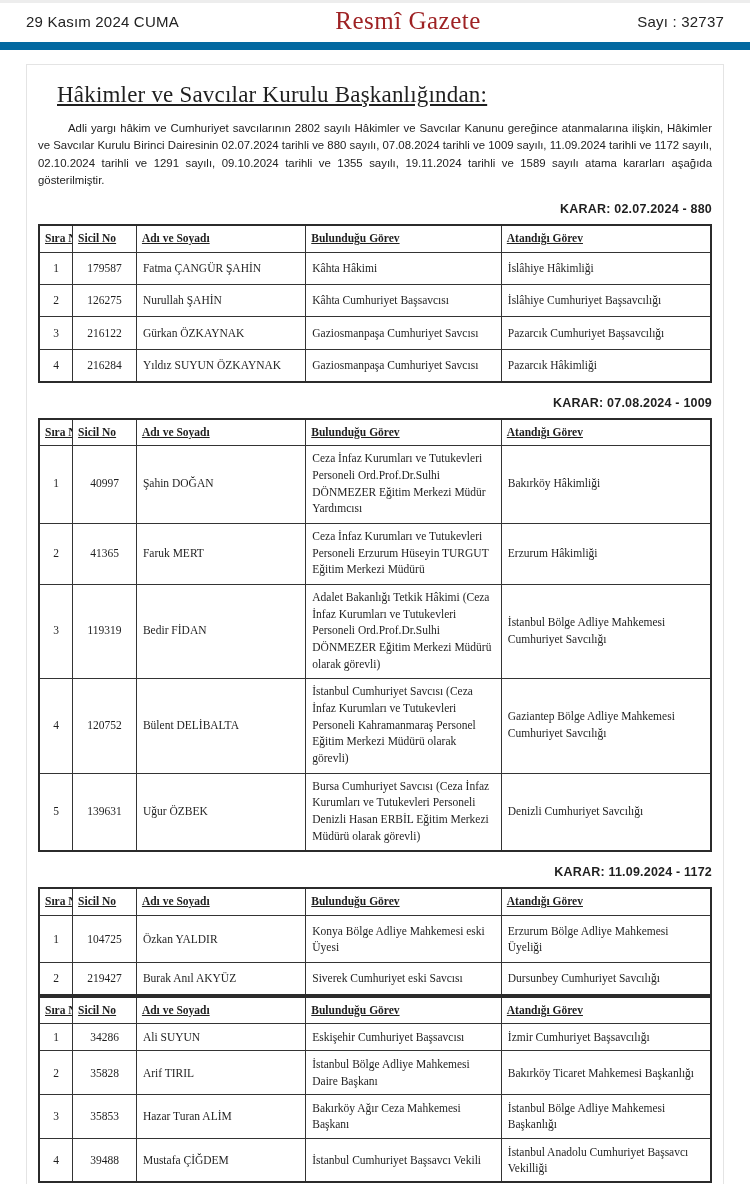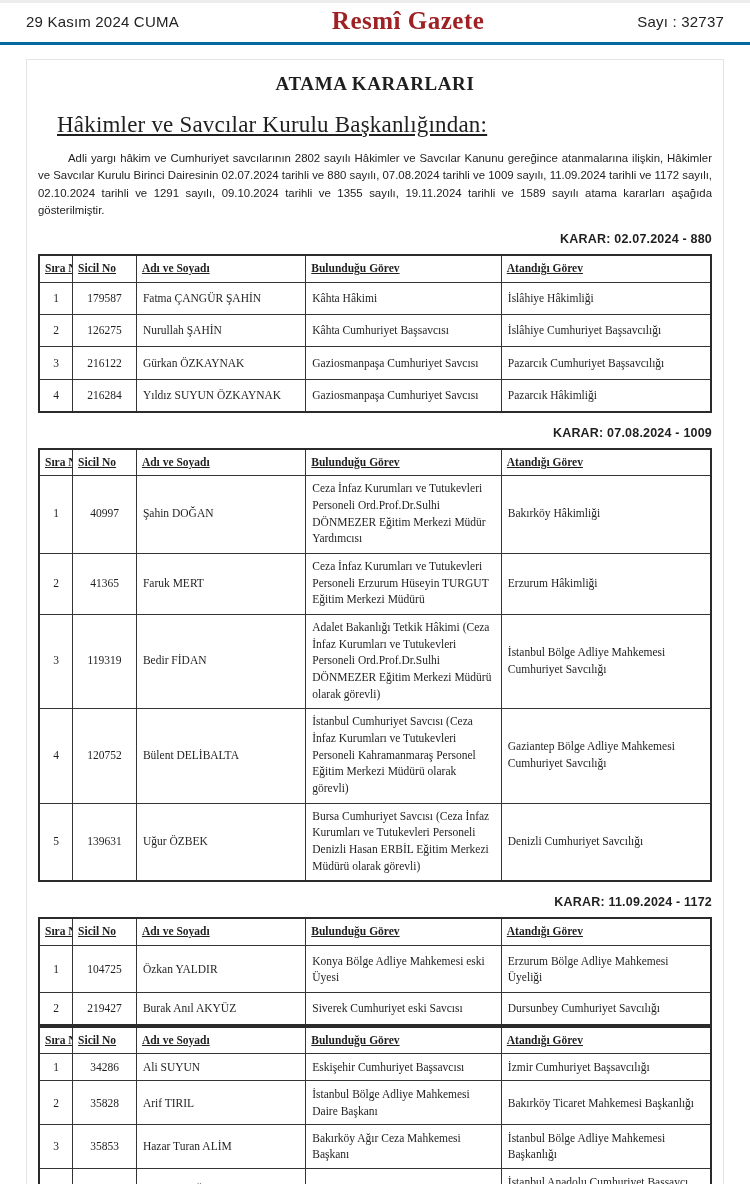--- a/index.html
+++ b/index.html
@@ -6,28 +6,28 @@
   body {
     width:750px; height:1184px; overflow:hidden;
     background:#ffffff; color:#1f1f1f;
     font-family:"Liberation Serif", serif;
   }
   .top-edge { height:3px; background:#ededed; }
   
   .gz-header {
     display:flex; justify-content:space-between; align-items:center;
     padding:4px 26px 7px 26px;
-    border-bottom:3px solid #0369a1;
+    border-bottom:8px solid #0369a1;
   }
   .gz-date, .gz-issue {
     font-family:"Liberation Sans", sans-serif;
     font-size:15px; color:#232323; letter-spacing:0.2px;
   }
   .gz-title {
-    font-size:25px; font-weight:bold; color:#9e2224;
+    font-size:25px; font-weight:normal; color:#9e2224;
     font-family:"Liberation Serif", serif; letter-spacing:0.5px;
   }
   
   .sheet {
     margin:14px 26px 0 26px;
     border:1px solid #e4e4e4; border-bottom:none;
     padding:0 11px 10px 11px;
     background:#fff;
   }
   .main-title {
@@ -75,21 +75,20 @@
 
 <div class="top-edge"></div>
 
 <div class="gz-header">
   <span class="gz-date">29 Kasım 2024 CUMA</span>
   <span class="gz-title">Resmî Gazete</span>
   <span class="gz-issue">Sayı : 32737</span>
 </div>
 
 <div class="sheet">
-  <div class="main-title">ATAMA KARARLARI</div>
   <div class="source-heading">Hâkimler ve Savcılar Kurulu Başkanlığından:</div>
   <p class="intro">Adli yargı hâkim ve Cumhuriyet savcılarının 2802 sayılı Hâkimler ve Savcılar Kanunu gereğince atanmalarına ilişkin, Hâkimler ve Savcılar Kurulu Birinci Dairesinin 02.07.2024 tarihli ve 880 sayılı, 07.08.2024 tarihli ve 1009 sayılı, 11.09.2024 tarihli ve 1172 sayılı, 02.10.2024 tarihli ve 1291 sayılı, 09.10.2024 tarihli ve 1355 sayılı, 19.11.2024 tarihli ve 1589 sayılı atama kararları aşağıda gösterilmiştir.</p>
   <div id="decisions">
       <div class="karar-heading">KARAR: 02.07.2024 - 880</div>
       <table class="atama-table d0">
         <colgroup>
           <col style="width: 5%;">
           <col style="width: 9.5%;">
           <col style="width: 25.2%;">
           <col style="width: 29.1%;">

